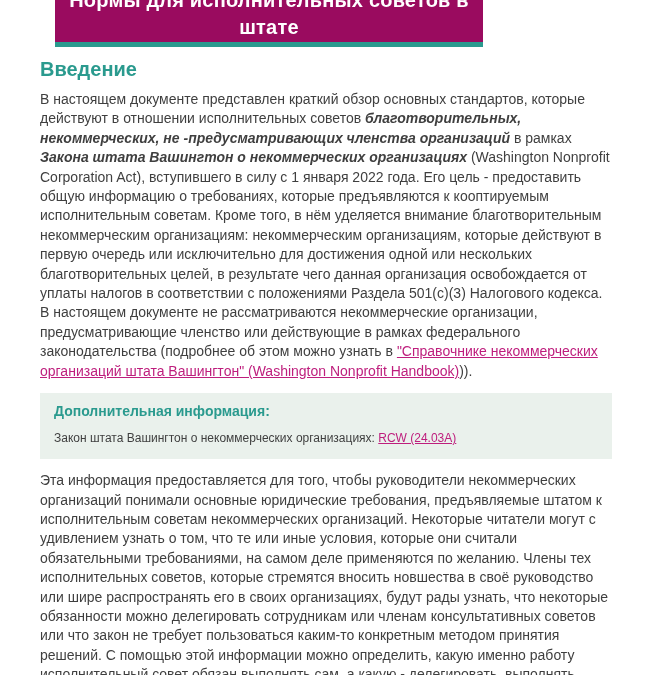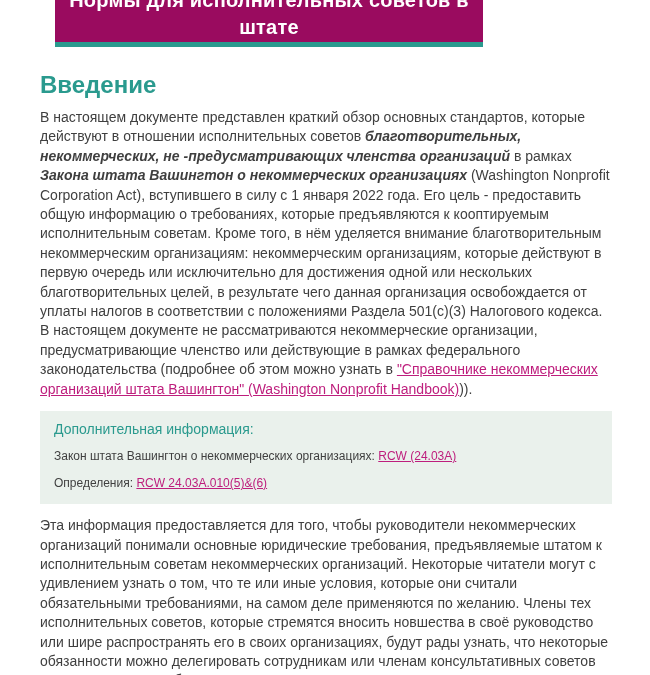--- a/index.html
+++ b/index.html
@@ -30,45 +30,45 @@
     color:#ffffff;
     font-weight:bold;
     font-size:20px;
     line-height:27px;
     letter-spacing:.2px;
   }
   .content{
     padding:0 38px 0 40px;
   }
   .section-heading{
-    margin-top:24px;
+    margin-top:11px;
     margin-bottom:9px;
     color:var(--accent_teal);
-    font-size:24px;
+    font-size:20px;
     font-weight:bold;
   }
   .para{
     font-size:14px;
     line-height:19.4px;
     text-align:left;
   }
   .para b{font-weight:bold;font-style:italic;}
   a.doc-link{
     color:var(--link_pink);
     text-decoration:underline;
     cursor:pointer;
   }
   .info-box{
     margin-top:12px;
     background:var(--info_box_bg);
     padding:9px 14px 12px 14px;
   }
   .info-box-heading{
     color:var(--accent_teal);
-    font-weight:normal;
+    font-weight:bold;
     font-size:14px;
     line-height:18px;
   }
   .info-line{
     margin-top:9px;
     font-size:12px;
     line-height:18px;
   }
   .body-para{
     margin-top:12px;
@@ -86,18 +86,17 @@
 
 <div class="content">
 
   <div class="section-heading">Введение</div>
 
   <p class="para">В настоящем документе представлен краткий обзор основных стандартов, которые действуют в отношении исполнительных советов <b>благотворительных, некоммерческих, не -предусматривающих членства организаций</b> в рамках <b>Закона штата Вашингтон о некоммерческих организациях</b> (Washington Nonprofit Corporation Act), вступившего в силу с 1 января 2022 года. Его цель - предоставить общую информацию о требованиях, которые предъявляются к кооптируемым исполнительным советам. Кроме того, в нём уделяется внимание благотворительным некоммерческим организациям: некоммерческим организациям, которые действуют в первую очередь или исключительно для достижения одной или нескольких благотворительных целей, в результате чего данная организация освобождается от уплаты налогов в соответствии с положениями Раздела 501(c)(3) Налогового кодекса.  В настоящем документе не рассматриваются некоммерческие организации, предусматривающие членство или действующие в рамках федерального законодательства (подробнее об этом можно узнать в <a class="doc-link" href="#">"Справочнике некоммерческих организаций штата Вашингтон" (Washington Nonprofit Handbook)</a>)).</p>
 
   <div class="info-box">
     <div class="info-box-heading">Дополнительная информация:</div>
     <div class="info-line">Закон штата Вашингтон о некоммерческих организациях: <a class="doc-link" href="#">RCW (24.03A)</a></div>
-    <div class="info-line">Определения: <a class="doc-link" href="#">RCW 24.03A.010(5)&amp;(6)</a></div>
   </div>
 
   <p class="para body-para">Эта информация предоставляется для того, чтобы руководители некоммерческих организаций понимали основные юридические требования, предъявляемые штатом к исполнительным советам некоммерческих организаций. Некоторые читатели могут с удивлением узнать о том, что те или иные условия, которые они считали обязательными требованиями, на самом деле применяются по желанию. Члены тех исполнительных советов, которые стремятся вносить новшества в своё руководство или шире распространять его в своих организациях, будут рады узнать, что некоторые обязанности можно делегировать сотрудникам или членам консультативных советов или что закон не требует пользоваться каким-то конкретным методом принятия решений. С помощью этой информации можно определить, какую именно работу исполнительный совет обязан выполнять сам, а какую - делегировать, выполнять совместно с другими или поручать другим сторонам. Дополнительные сведения об альтернативном руководстве можно найти в .</p>
 
 </div>
 
 </body></html>

